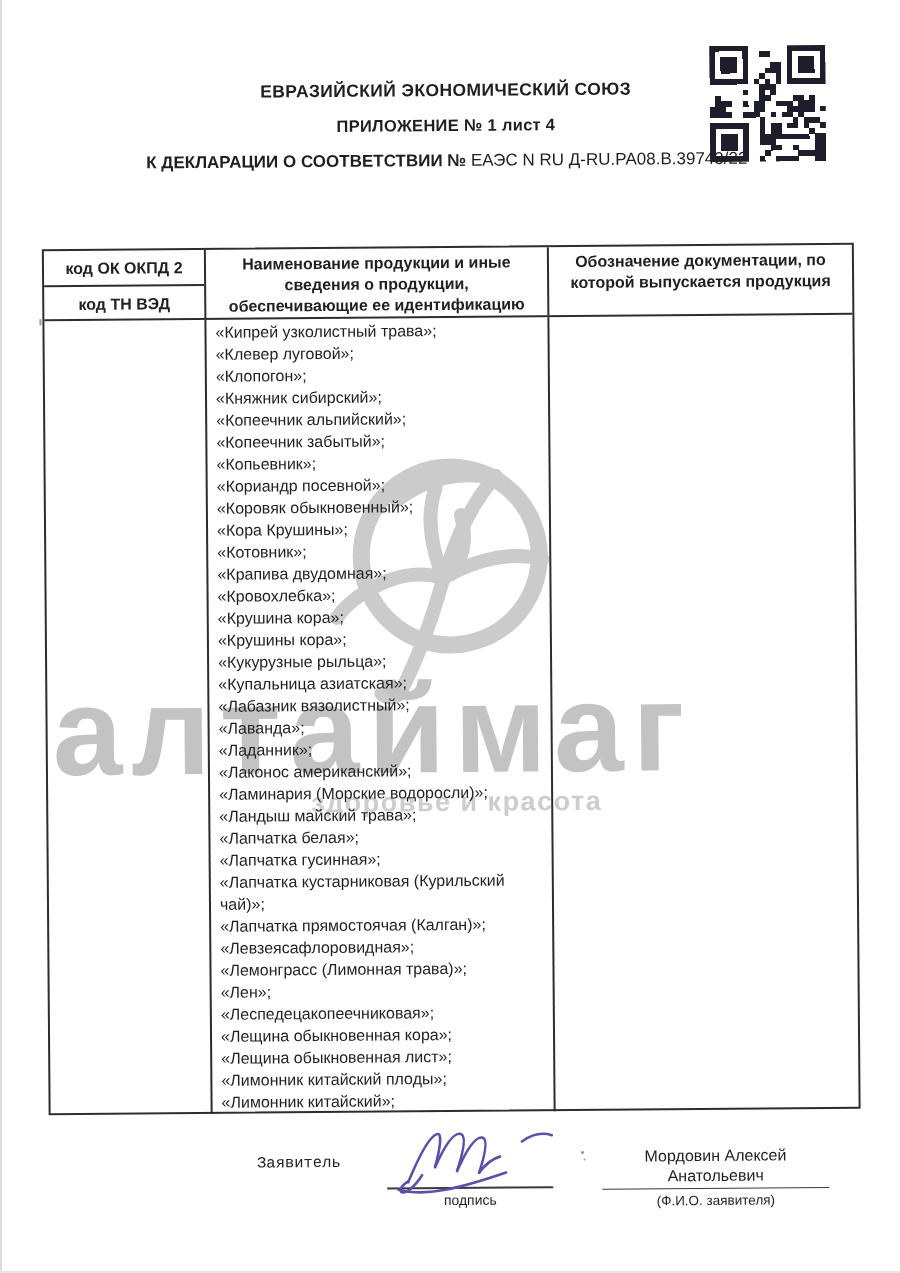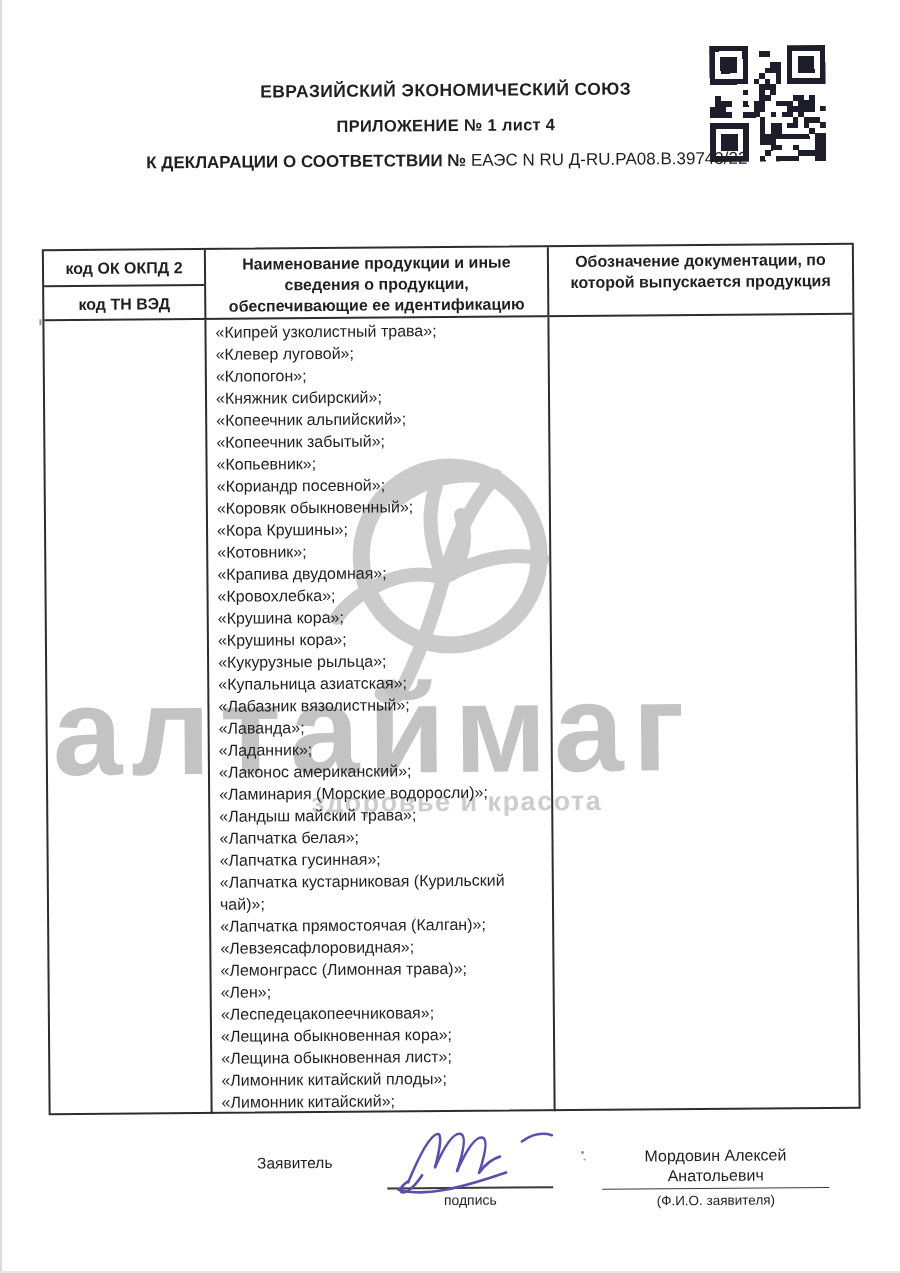--- a/index.html
+++ b/index.html
@@ -40,21 +40,21 @@
   .tbody { display:grid; grid-template-columns:162px 343px 1fr; height:792px; }
   .cell-r { border-right:2px solid var(--table-border,#2d2d2d); }
   .th { font-weight:bold; font-size:16px; text-align:center; line-height:21px; padding-top:4px; }
   .c1top { padding-top:3px; height:30px; }
   .c1rule { border-top:2px solid var(--table-border,#2d2d2d); width:100%; }
   .c1bot { padding-top:7px; }
   .plist { padding:2px 4px 0 9px; font-size:16px; line-height:22px; text-align:left; }
   .pline { white-space:nowrap; }
 
   
-  .applicant { position:absolute; left:253px; top:1153px; font-size:15.5px; z-index:2; }
+  .applicant { position:absolute; left:253px; top:1153px; font-size:15.5px; z-index:2;font-family:Liberation Mono, monospace; }
   .signature { position:absolute; left:392px; top:1125px; width:175px; height:72px; z-index:3; }
   .signature path { fill:none; stroke:var(--signature-ink,#5a50ab); stroke-width:2.6; stroke-linecap:round; stroke-linejoin:round; }
   .sigline { position:absolute; left:383px; top:1187px; width:166px; border-top:2px solid #3a3a3a; z-index:2; }
   .sigcap  { position:absolute; left:383px; top:1192px; width:166px; text-align:center; font-size:14px; z-index:2; }
   .nameblock { position:absolute; left:598px; top:1148px; width:227px; text-align:center;
                font-size:16px; line-height:20px; z-index:2; }
   .namerule { margin-top:2px; border-top:1.5px solid #3a3a3a; }
   .namecap { padding-top:2px; font-size:13.5px; }
 
   

